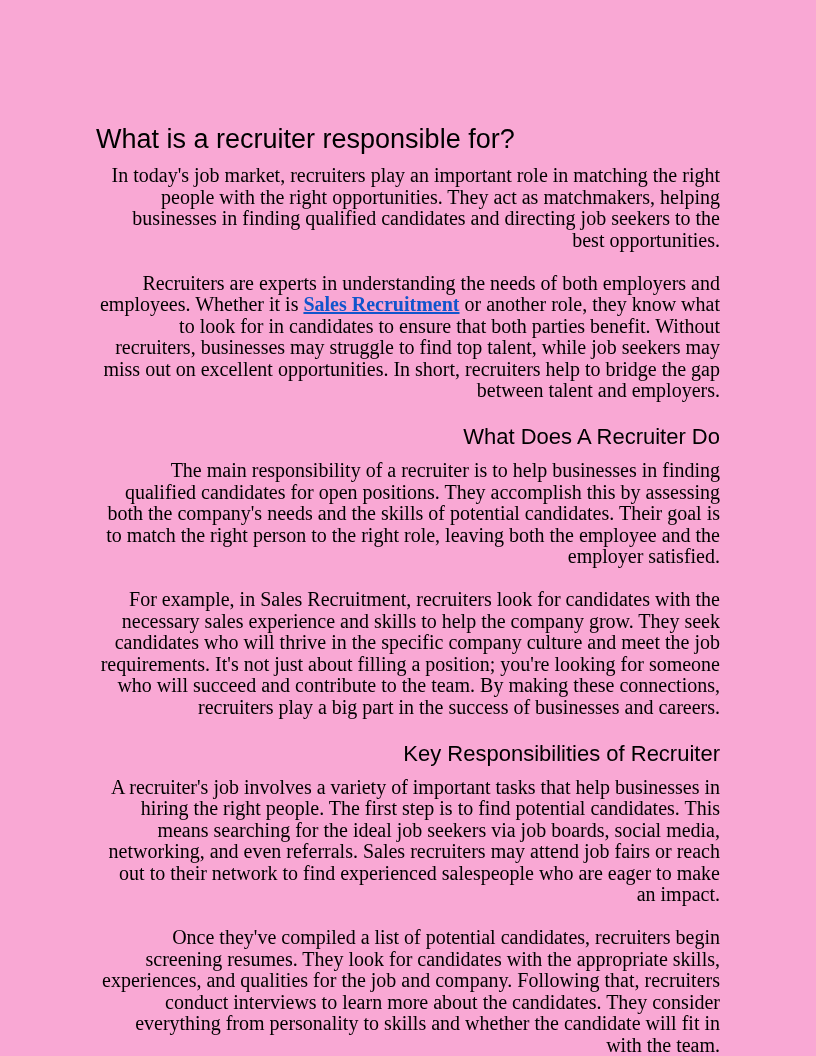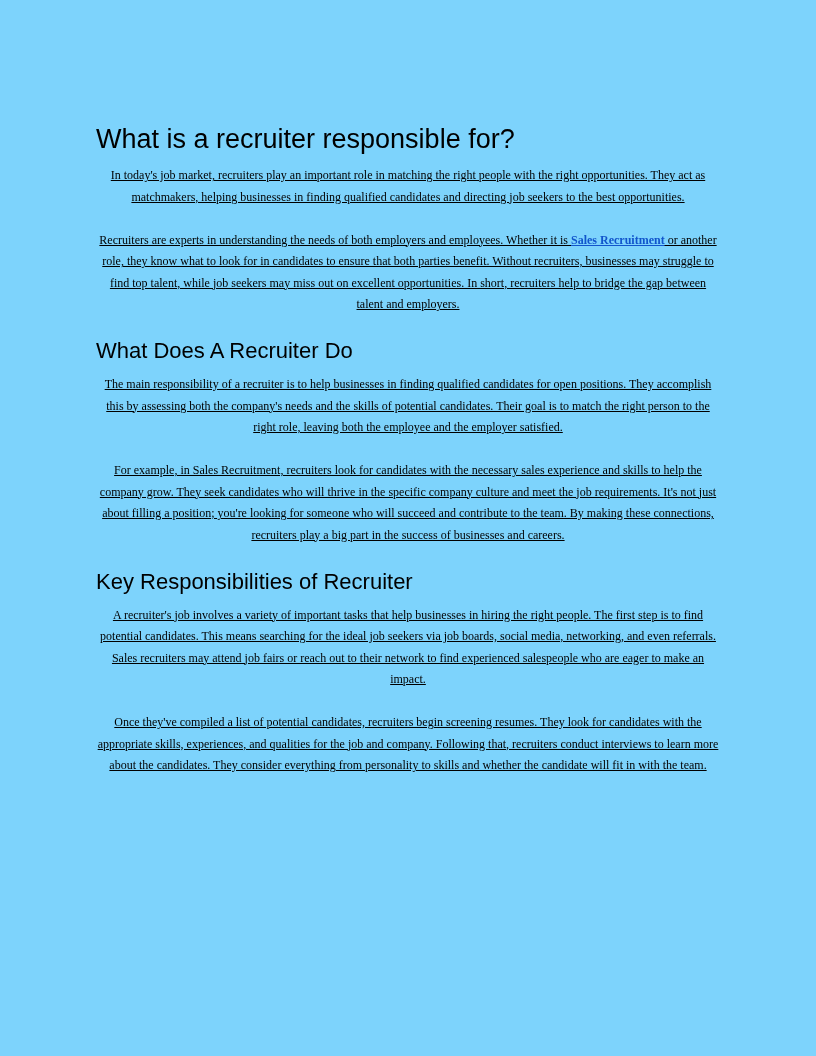--- a/index.html
+++ b/index.html
@@ -8,48 +8,48 @@
     background: #ffffff;
   }
   body {
     font-family: "Liberation Serif", serif;
     color: #000000;
   }
   .page {
     position: relative;
     width: 816px;
     height: 1056px;
-    background: #7dd3fc;
+    background: #f9a8d4;
     padding: 96px;
     overflow: hidden;
   }
   h1.doc-title {
     font-family: "Liberation Sans", sans-serif;
     font-size: 27px;
     line-height: 34px;
     font-weight: 400;
     color: #000000;
     margin: 26px 0 9px 0;
   }
   h2.doc-heading {
     font-family: "Liberation Sans", sans-serif;
     font-size: 22px;
     line-height: 28px;
     font-weight: 400;
     color: #000000;
     margin: 0 0 9px 0;
+    text-align: right;
   }
   p.doc-paragraph {
     font-family: "Liberation Serif", serif;
-    font-size: 12px;
+    font-size: 20px;
     line-height: 21.5px;
     color: #000000;
     margin: 0 0 21.5px 0;
-    text-align: center;
-    text-decoration: underline;
+    text-align: right;
   }
   a.doc-link {
     color: #1155cc;
     font-weight: bold;
     text-decoration: underline;
     cursor: pointer;
   }
 </style>
 </head>
 <body>

